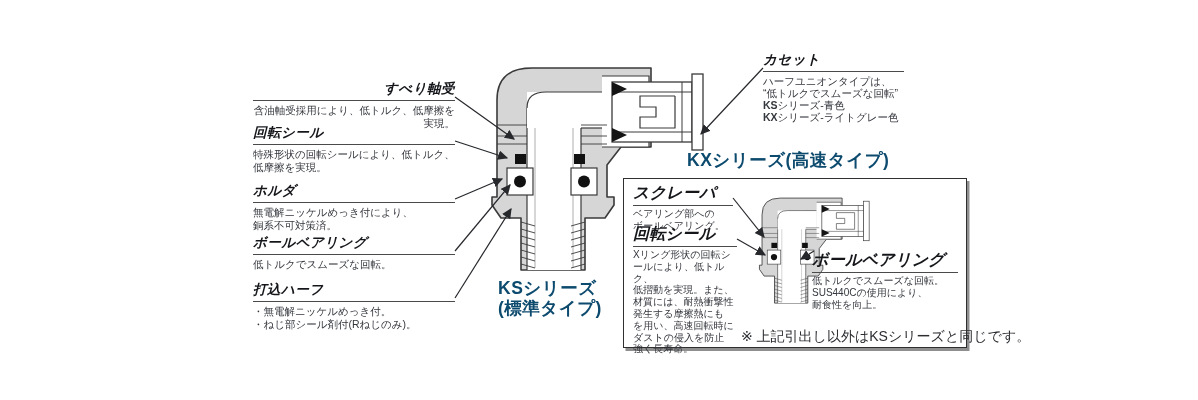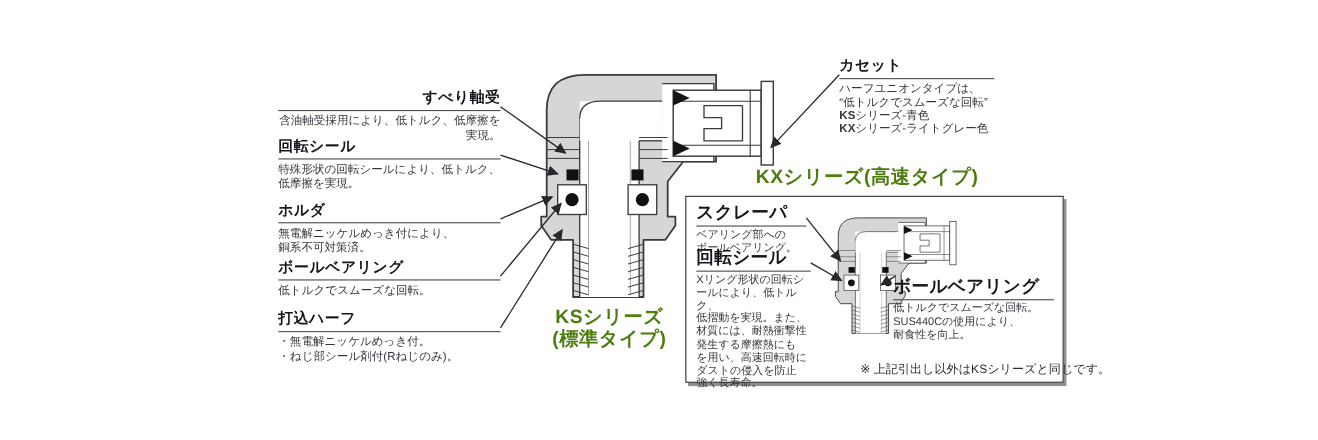--- a/index.html
+++ b/index.html
@@ -3,37 +3,37 @@
 <meta charset="utf-8">
 <style>
   html,body{margin:0;padding:0;background:#ffffff;}
   #canvas{
     position:relative;width:1198px;height:400px;background:#ffffff;overflow:hidden;
     font-family:"Liberation Sans","DejaVu Sans",sans-serif;
   }
   .callout{position:absolute;}
   .callout .ttl{
     font-size:13.5px;font-weight:bold;color:#14161a;margin:0;
-    padding-bottom:2px;border-bottom:1.5px solid #4a4a4a;letter-spacing:.5px;
+    padding-bottom:2px;border-bottom:1.5px solid #4a4a4a;letter-spacing:.5px;font-style:italic;
   }
   .callout .desc{margin-top:3px;font-size:10.5px;line-height:12.5px;color:#33363c;}
   .callout.small .ttl{font-size:16px;letter-spacing:.3px;padding-bottom:1px;}
   .callout.small .desc{font-size:10px;line-height:11.8px;margin-top:2px;}
   .series-title{
-    position:absolute;font-weight:bold;color:#4d7c0f;
+    position:absolute;font-weight:bold;color:#0c4a6e;
     font-size:17.5px;line-height:19.5px;letter-spacing:.5px;white-space:nowrap;
   }
   .kx-box{
     position:absolute;left:623px;top:178px;width:342px;height:168px;
     background:#ffffff;border:1.5px solid #2f2f2f;box-shadow:2.5px 3px 0 #8f8f8f;
   }
   #overlay-svg{position:absolute;left:0;top:0;pointer-events:none;}
-  .ks-title{left:484px;top:279px;width:140px;text-align:center;}
+  .ks-title{left:498px;top:279px;width:140px;}
   .kx-title{left:687px;top:151px;}
-  .note{position:absolute;left:741px;top:328px;font-size:11px;color:#2b2d31;white-space:nowrap;margin-left:41px;}
+  .note{position:absolute;left:741px;top:328px;font-size:14px;color:#2b2d31;white-space:nowrap;}
   .b{font-weight:bold;}
 </style>
 </head>
 <body>
 
 <div id="canvas">
 
   <div class="kx-box"></div>
 
   <svg id="overlay-svg" width="1198" height="400" viewBox="0 0 1198 400">

